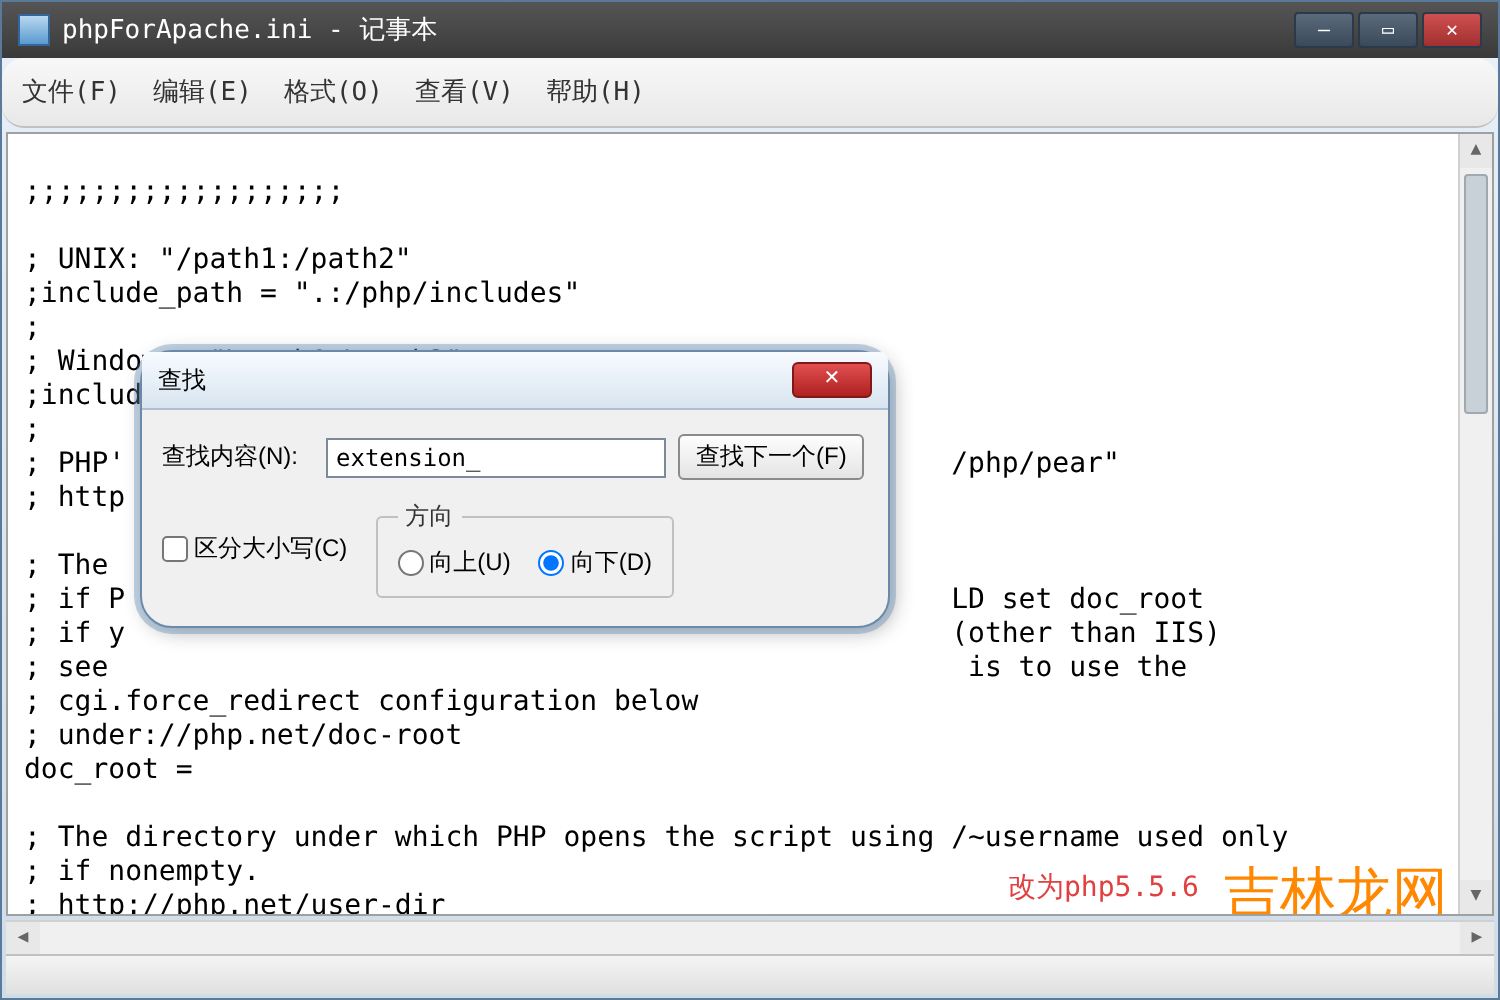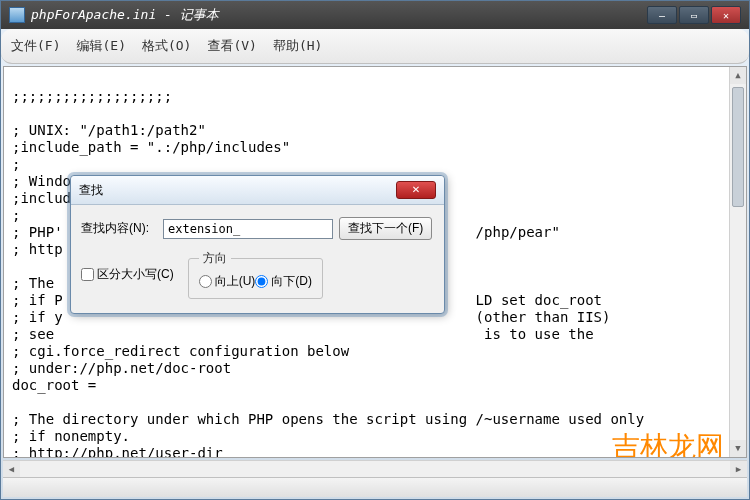--- a/index.html
+++ b/index.html
@@ -22,21 +22,21 @@
 }
 .titlebar {
   background: linear-gradient(to bottom, #555, #3a3a3a);
   color: #fff;
   padding: 4px 8px;
   display: flex;
   align-items: center;
   justify-content: space-between;
   height: 28px;
 }
-.titlebar-left { display: flex; align-items: center; gap: 6px; font-style: italic; }
+.titlebar-left { display: flex; align-items: center; gap: 6px; }
 .title-icon { width: 16px; height: 16px; background: linear-gradient(#b8d8f0,#5a9ad0); border:1px solid #336699; display:inline-block; }
 .winbtns { display: flex; gap: 2px; }
 .winbtn {
   width: 30px; height: 18px;
   border: 1px solid #2a3a4a;
   background: linear-gradient(#5a6a7a,#3a4a5a);
   color: #fff; font-size: 10px;
   display: inline-flex; align-items: center; justify-content: center;
   border-radius: 2px;
 }
@@ -65,21 +65,21 @@
 }
 .red-anno { color: #e04040; position:absolute; }
 .watermark { position:absolute; color:#ff8800; font-size:28px; font-family: 'SimHei', sans-serif;}
 .dialog {
   position: absolute;
   left: 70px; top: 175px;
   width: 375px;
   background: #f0f0f0;
   border: 1px solid #6a8aaa;
   box-shadow: 0 0 0 3px rgba(100,140,180,0.4), 2px 2px 10px rgba(0,0,0,0.3);
-  border-radius: 4px;
+  border-radius: 16px;
   font-family: 'Microsoft YaHei', sans-serif;
   font-size: 12px;
 }
 .dlg-title {
   background: linear-gradient(to bottom, #f8fbff, #d8e4f0);
   border-bottom: 1px solid #b0c0d0;
   padding: 5px 8px;
   display: flex; justify-content: space-between; align-items: center;
   border-radius: 4px 4px 0 0;
 }
@@ -103,21 +103,21 @@
   background: linear-gradient(#fdfdfd,#e4e4e4);
   border-radius: 3px;
   min-width: 78px; text-align: center;
   font-size: 12px;
 }
 .dlg-lower { display: flex; align-items: center; gap: 8px; }
 .fieldset {
   border: 1px solid #c0c0c0;
   padding: 6px 10px 8px 10px;
   border-radius: 3px;
-  display: flex; align-items: center;
+  display: flex; gap: 14px; align-items: center;
   margin-left: 6px;
 }
 .fieldset legend { padding: 0 4px; color: #333; }
 .chk, .rad { display: inline-flex; align-items: center; gap: 3px; }
 .statusbar {
   height: 20px;
   background: linear-gradient(#f4f4f4,#e0e0e0);
   border-top: 1px solid #c0c0c0;
   margin: 0 2px 2px 2px;
 }
@@ -178,20 +178,21 @@
 <span>doc_root =</span>
 <span></span>
 <span>; The directory under which PHP opens the script using /~username used only</span>
 <span>; if nonempty.</span>
 <span>; http://php.net/user-dir</span>
 <span>user_dir =</span>
 <span></span>
 
 
 
+<span class="red-anno" style="left:500px; bottom:4px;">改为php5.5.6</span>
 <span class="watermark" style="right:22px; bottom:2px;">吉林龙网</span>
     <div class="vscroll">
       <div class="arr top">▲</div>
       <div class="thumb"></div>
       <div class="arr bot">▼</div>
     </div>
   </div>
 
   <div class="hscroll">
     <div class="arr l">◀</div>

